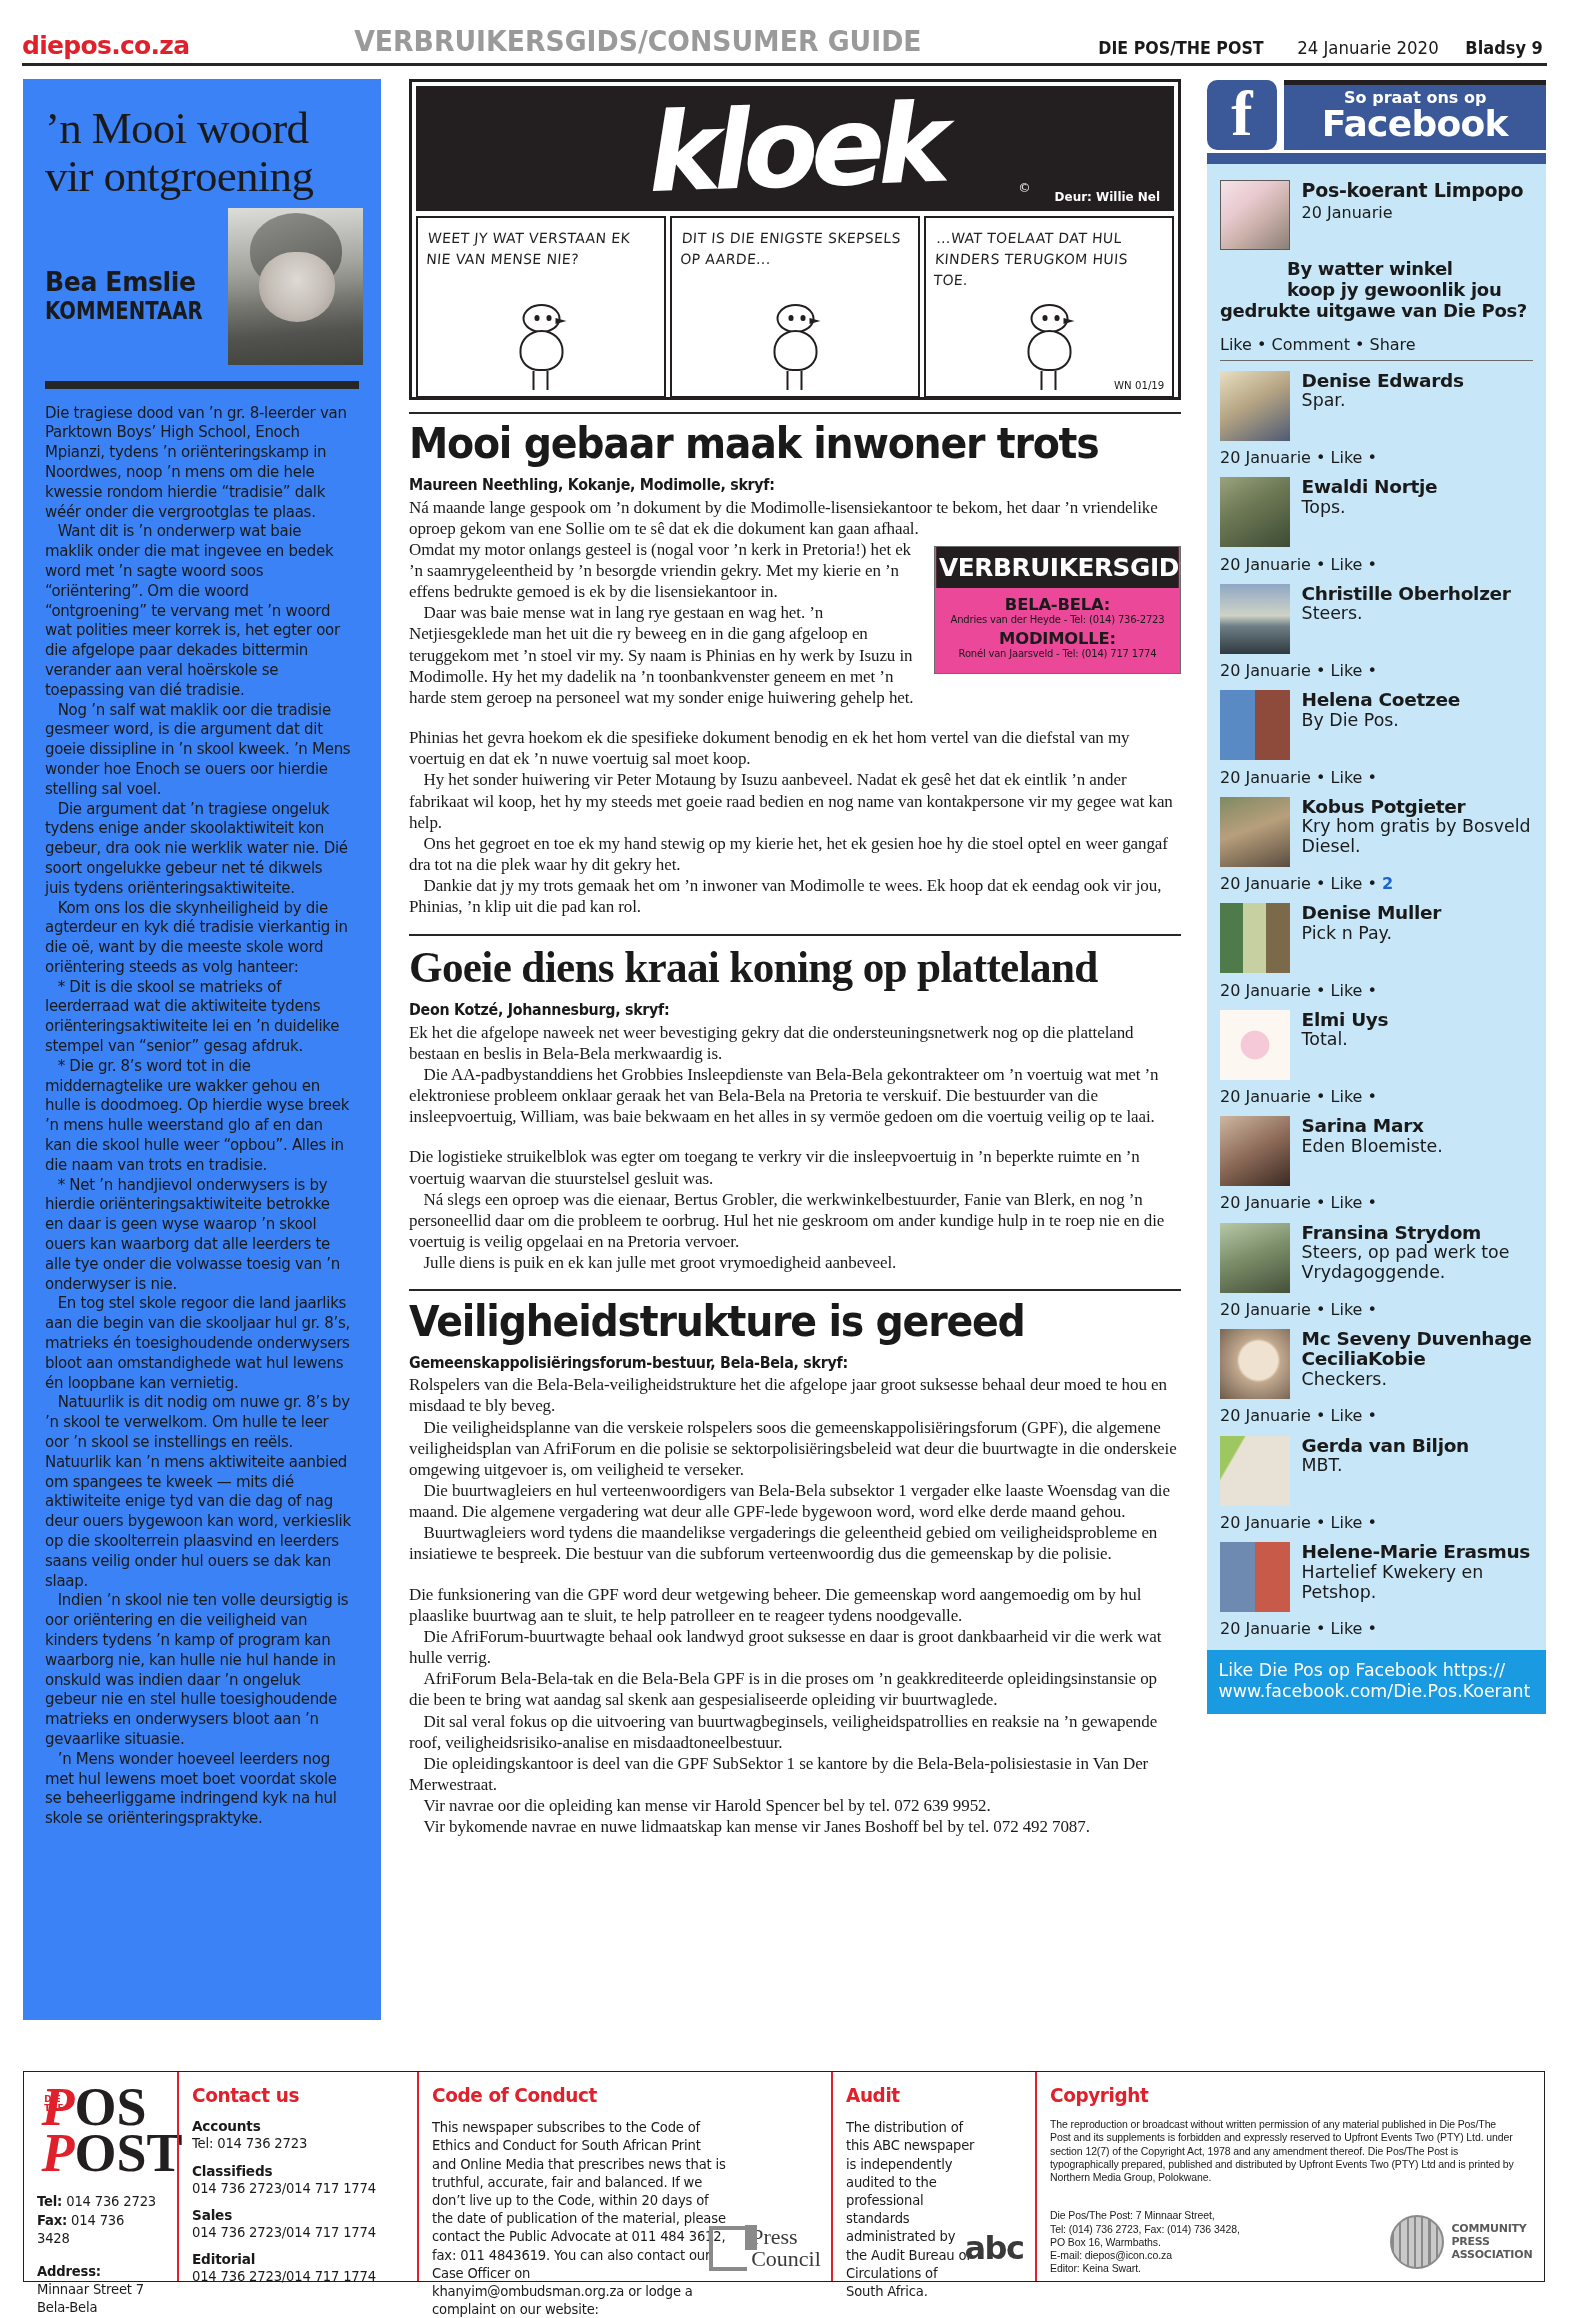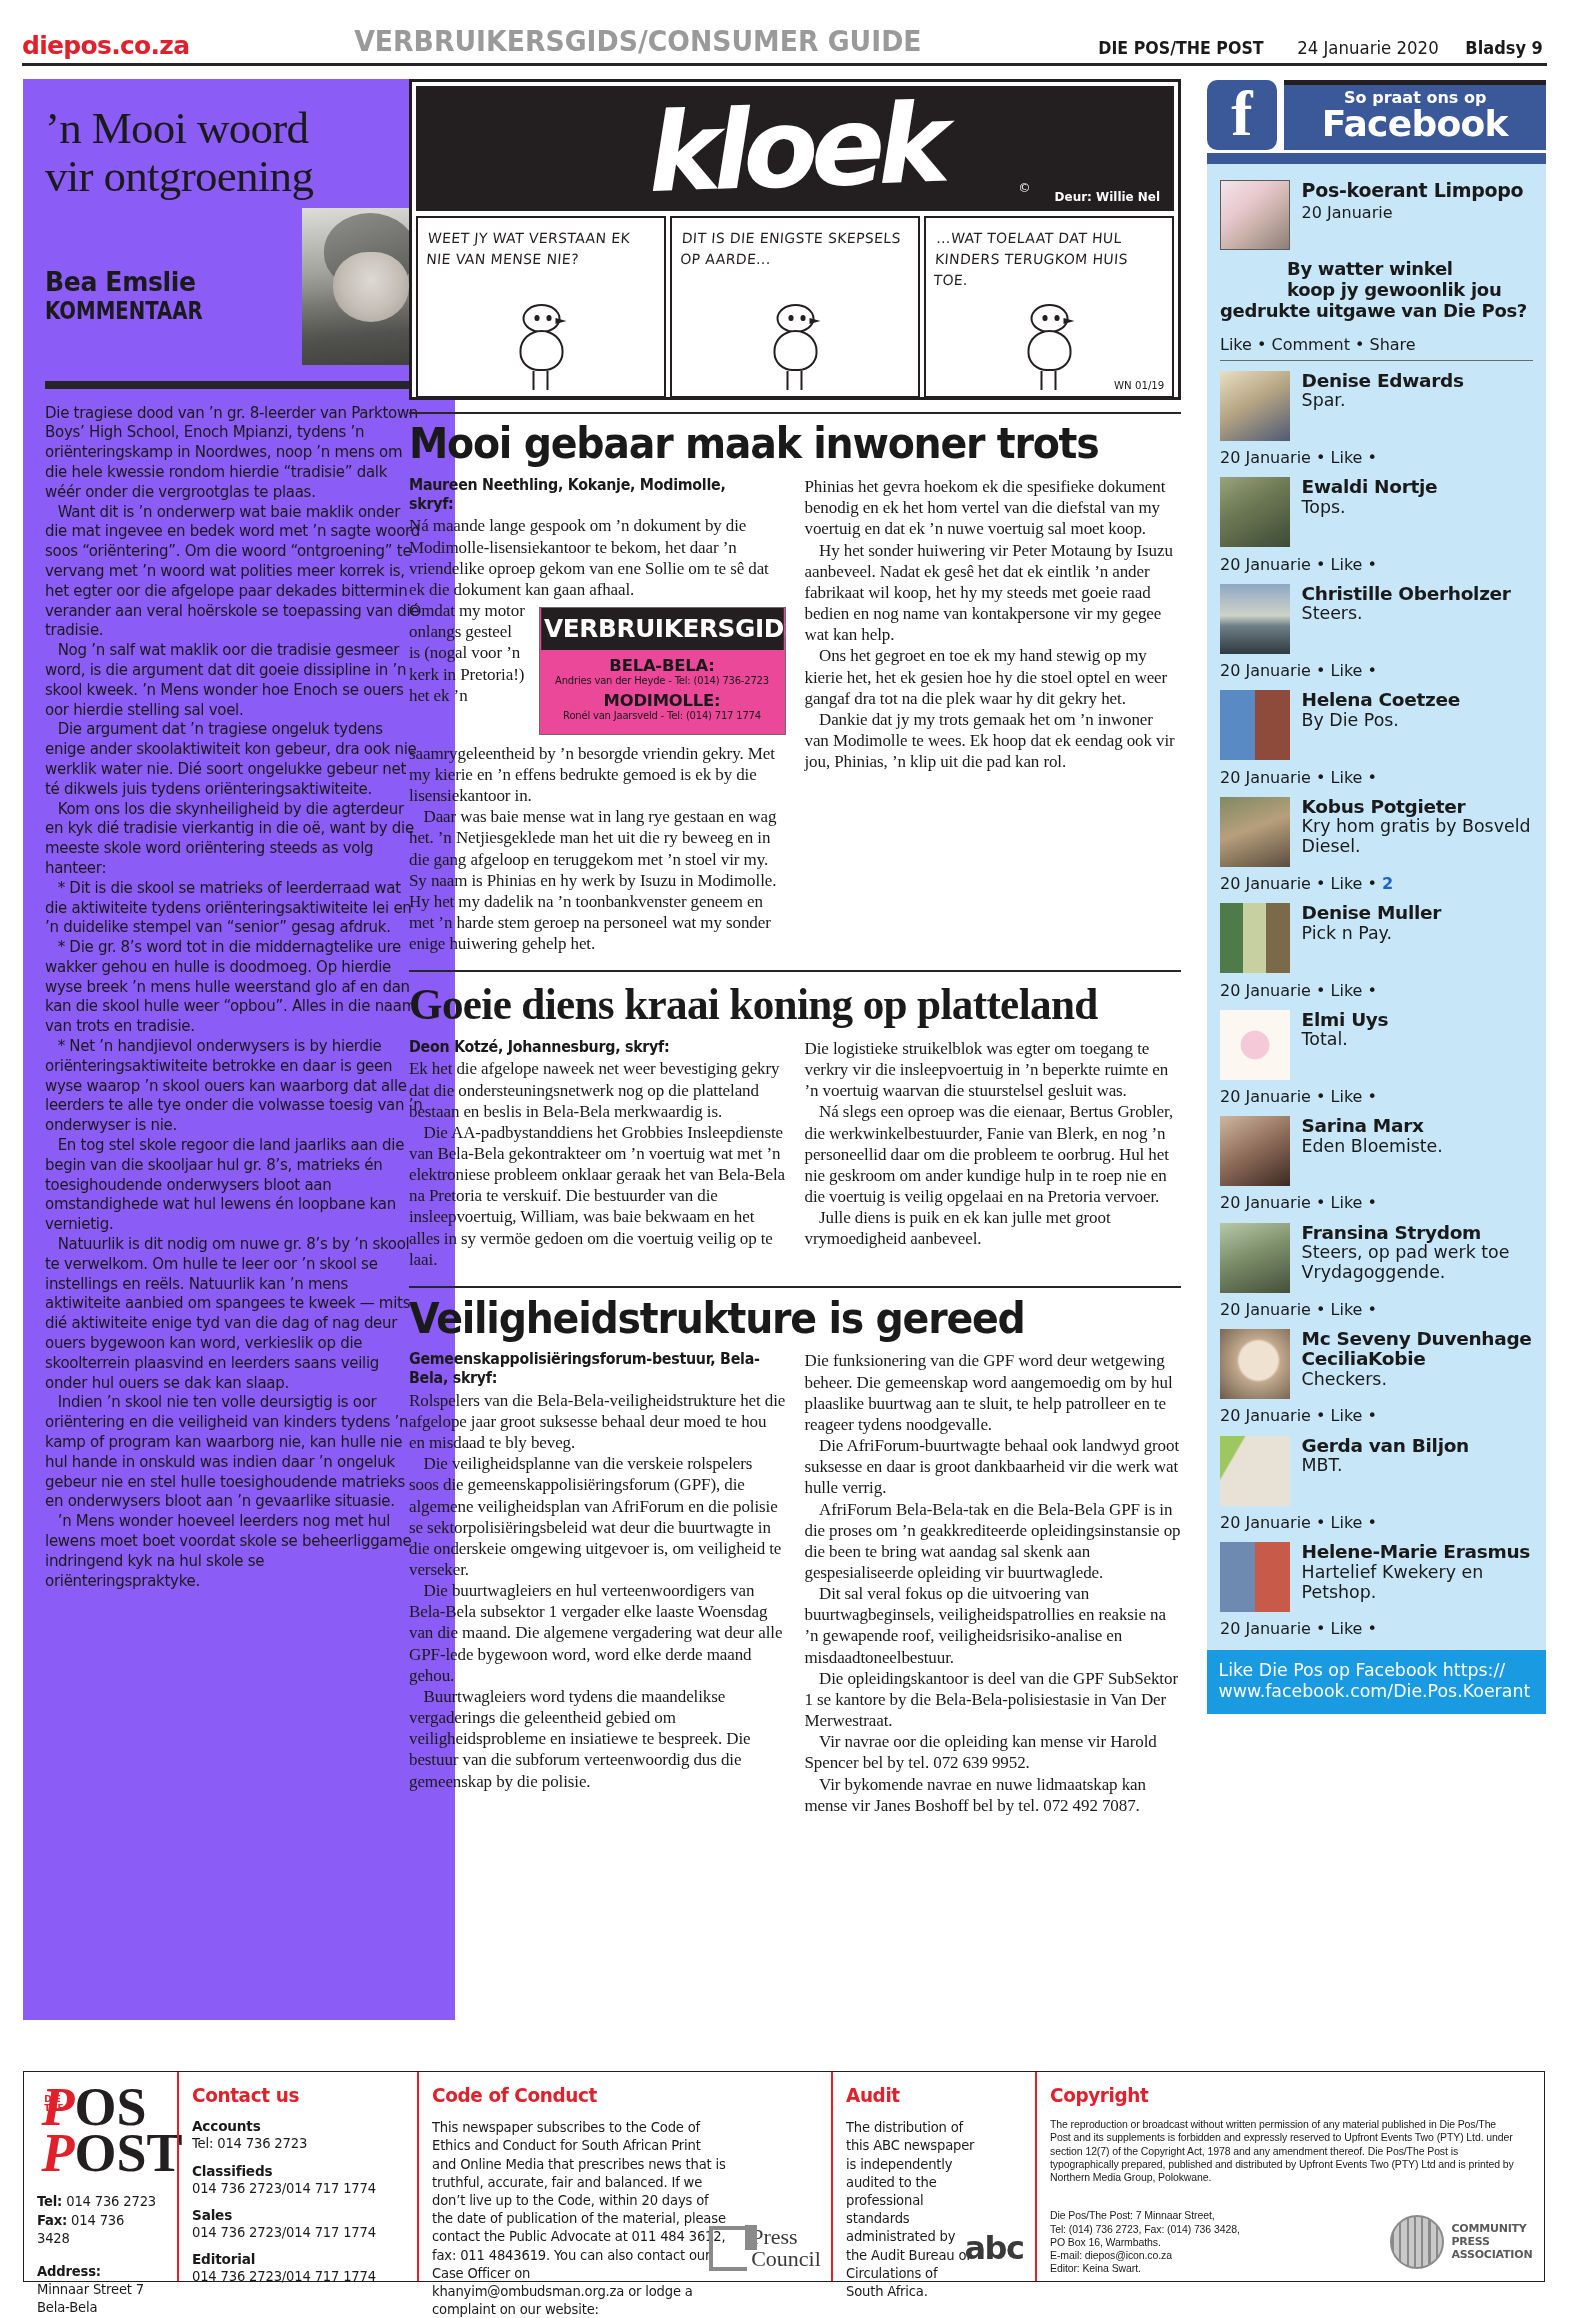--- a/index.html
+++ b/index.html
@@ -36,22 +36,22 @@
   .mh-pub { font-weight: bold; transform: scaleX(0.88); }
   .mh-date { font-weight: normal; transform: scaleX(0.92); }
   .mh-page { font-weight: bold; transform: scaleX(0.9); }
   .mh-rule {
     position: absolute; left: 22px; top: 63px; width: 1525px; height: 0;
     border-top: 2.9px solid #262626; border-bottom: 0.7px solid #262626;
   }
 
   
   .opinion {
-    position: absolute; left: 23px; top: 79px; width: 432px; height: 1941px;
-    background: #8b5cf6;
+    position: absolute; left: 23px; top: 79px; width: 358px; height: 1941px;
+    background: #3b82f6;
     padding: 25px 22px 10.2px 22px;
   }
   .op-title {
     font-family: "Liberation Serif", serif;
     font-size: 45px; line-height: 1.07; letter-spacing: -0.7px;
     color: #1a1a1a;
   }
   .op-photowrap { position: relative; height: 172px; margin-top: 7.3px; }
   .op-byline {
     position: absolute; left: 0; top: 60px;
@@ -159,21 +159,21 @@
   .art-head {
     font-family: "DejaVu Sans", sans-serif; font-weight: bold;
     font-size: 42px; line-height: 1.04; letter-spacing: -1.3px;
     transform: scaleX(0.94); transform-origin: left;
     margin: 8.7px 0 10.2px 0;
   }
   .art-head.serif {
     font-family: "Liberation Serif", serif; font-weight: bold;
     font-size: 45px; letter-spacing: -0.7px; transform: scaleX(0.96);
   }
-  .cols2 { display: flex; gap: 19px; }
+  .cols2 { display: flex; gap: 19px; flex-direction: column; }
   .col { flex: 1; }
   .lede {
     font-family: "DejaVu Sans", sans-serif; font-weight: bold;
     font-size: 15px; line-height: 1.26; letter-spacing: -0.3px;
     transform: scaleX(0.95); transform-origin: left; margin-bottom: 1.5px;
   }
   .serif-body p {
     font-family: "Liberation Serif", serif;
     font-size: 17px; line-height: 1.245; letter-spacing: -0.1px;
   }

